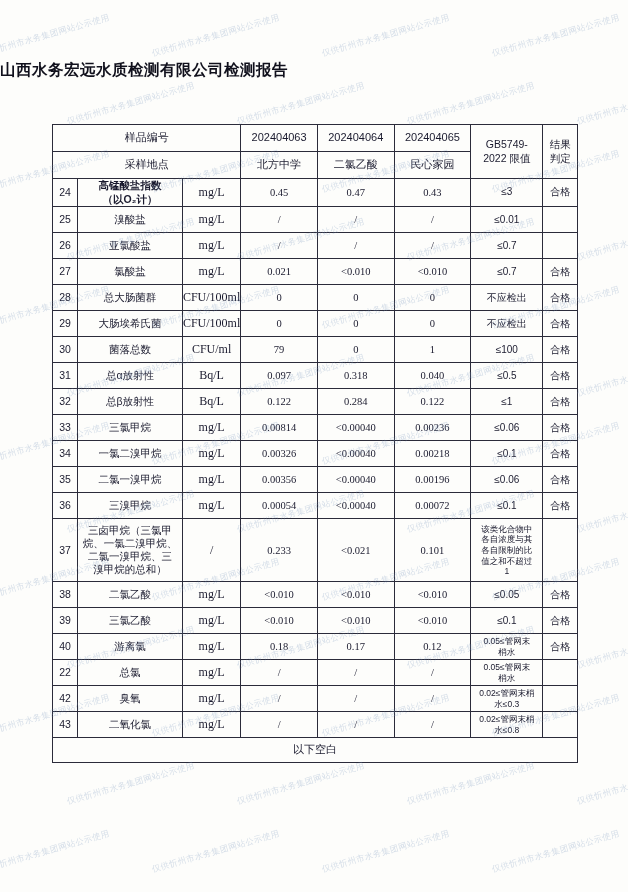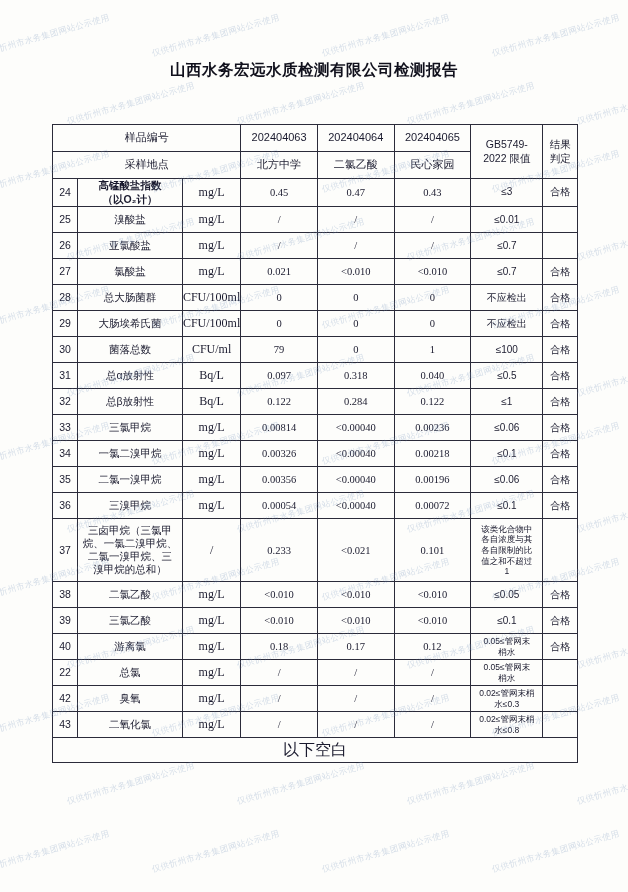--- a/index.html
+++ b/index.html
@@ -36,21 +36,21 @@
     white-space: nowrap;
     transform: rotate(-16deg);
     font-family: "Liberation Sans", sans-serif;
     letter-spacing: 0.3px;
   }
   .doc-title {
     position: absolute;
     top: 60px;
     left: 0;
     width: 628px;
-    text-align: center;
+    text-align: left;
     font-size: 15.5px;
     font-weight: bold;
     letter-spacing: 0.5px;
     color: #10101c;
     z-index: 3;
   }
   .meta-row {
     position: absolute;
     top: 98px;
     left: 52px;
@@ -118,21 +118,21 @@
     line-height: 1.15;
   }
   .judge-cell {
     font-size: 10px;
   }
   .row-std td { height: 25px; }
   .row-tall td { height: 62px; margin-top: 17px; }
   .note-cell {
     text-align: left;
     padding: 3px 6px;
-    font-size: 16px;
+    font-size: 11px;
     height: 24px;
   }
   .hdr-limit {
     font-size: 10.5px;
     line-height: 1.35;
     margin-top: 31px;
   }
 </style>
 </head>
 <body>

